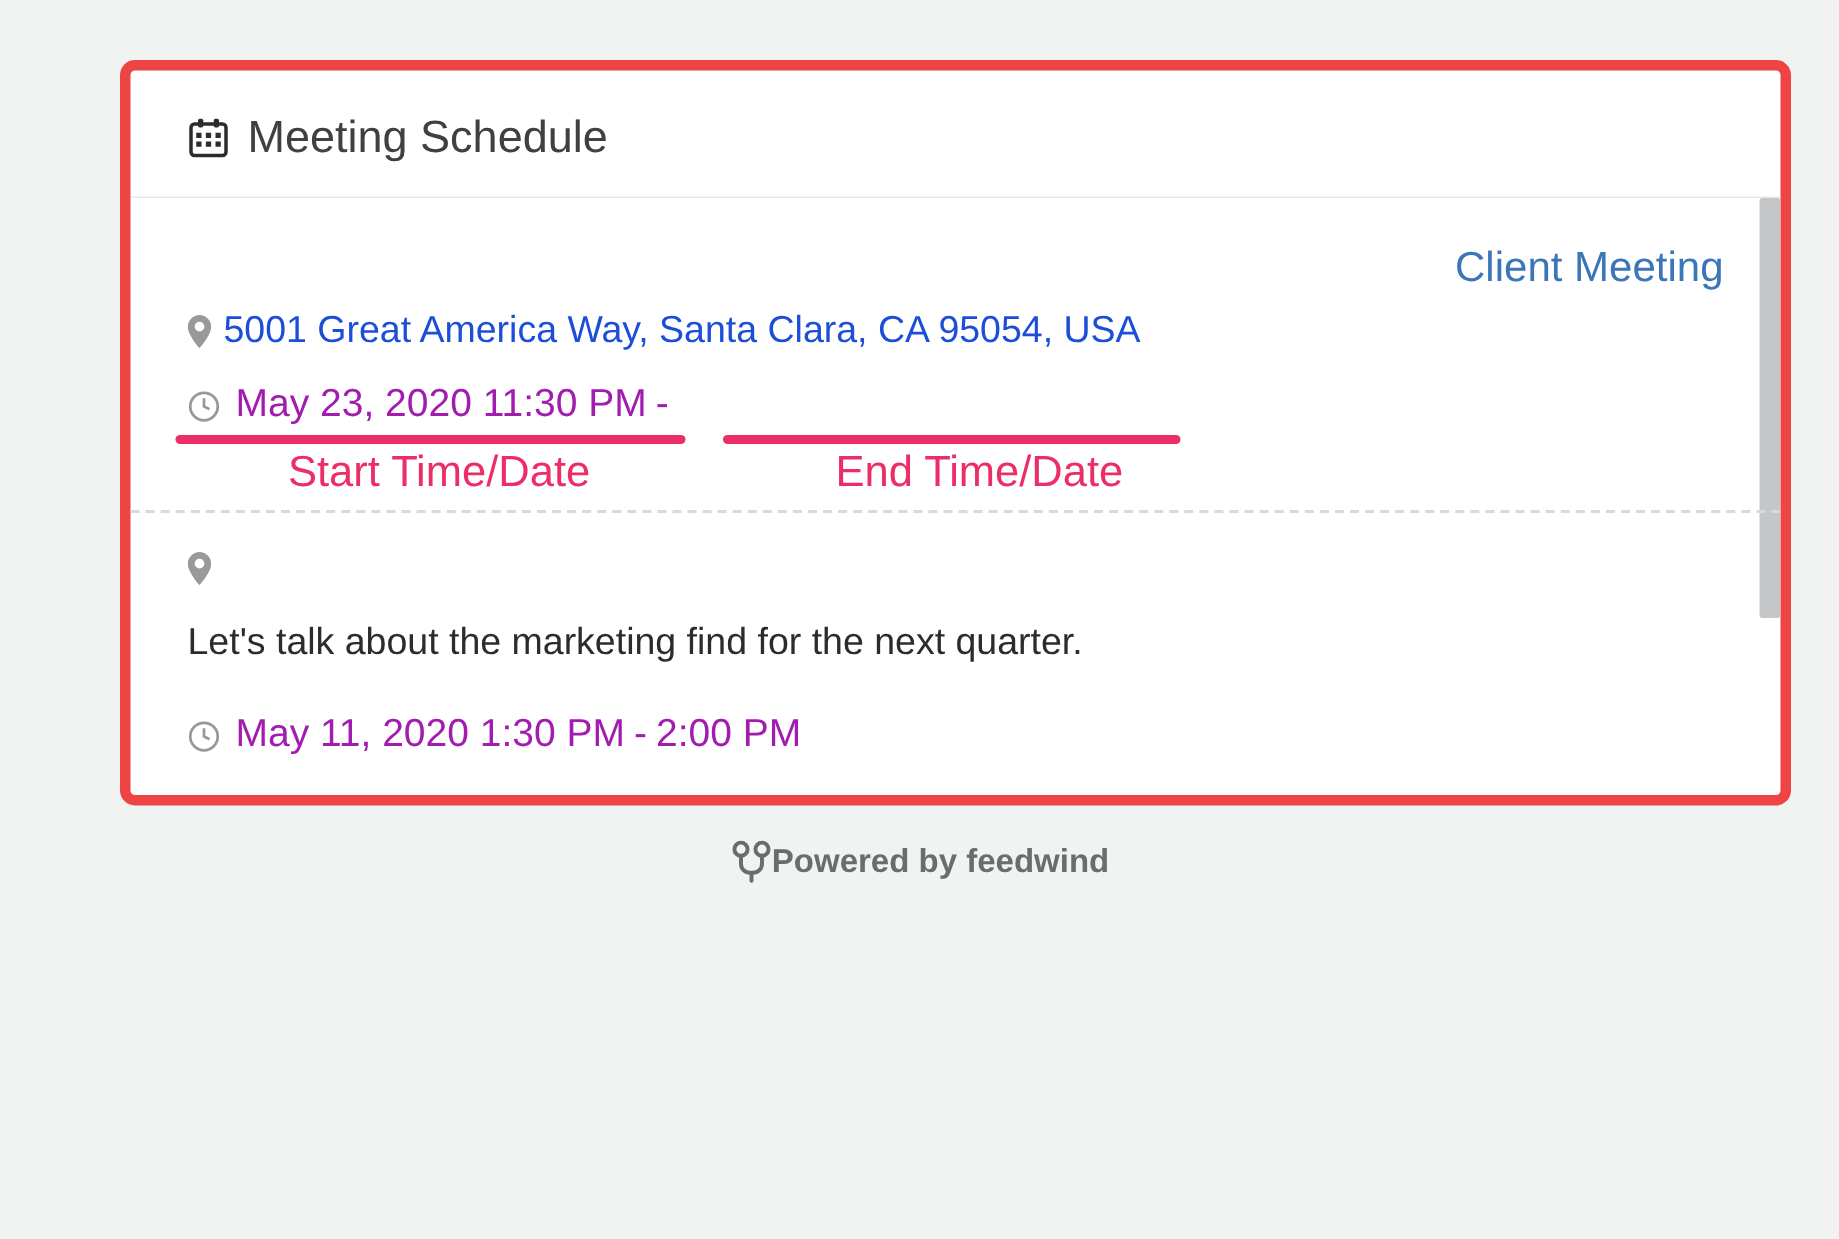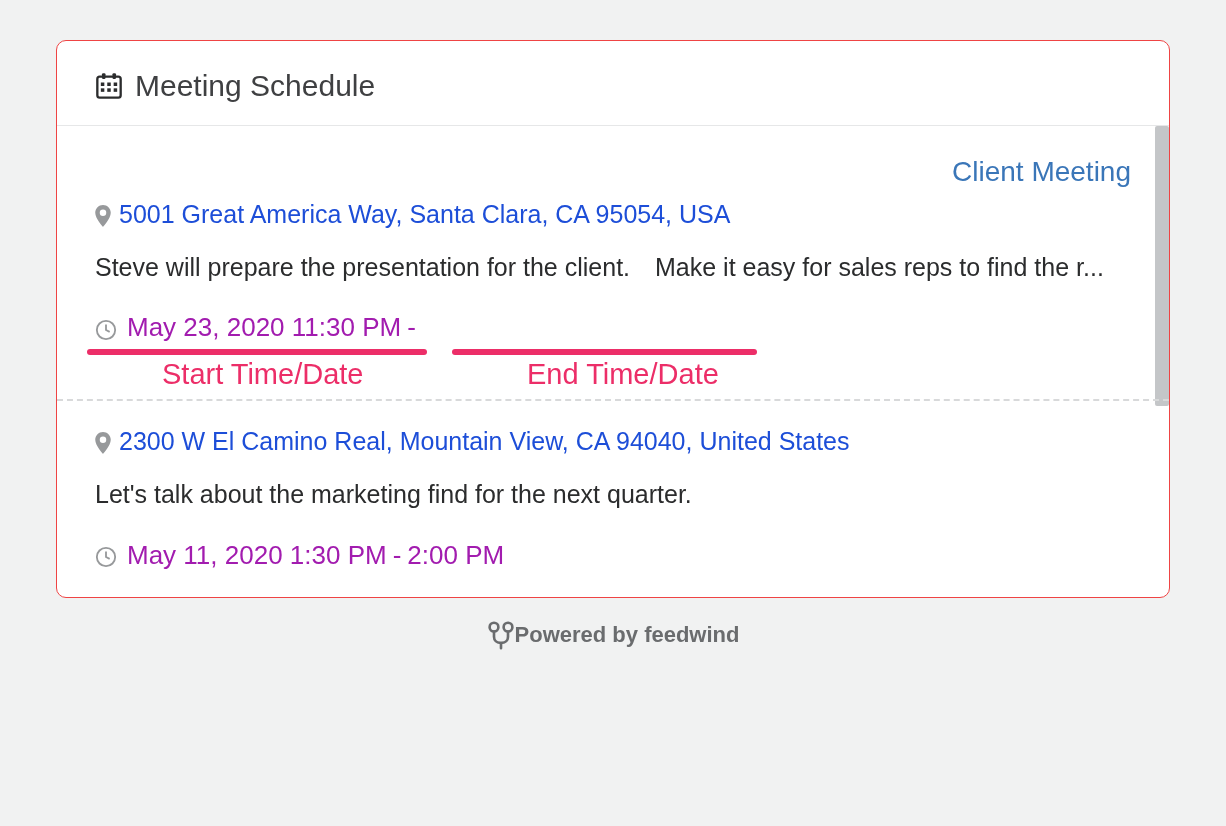--- a/index.html
+++ b/index.html
@@ -6,25 +6,26 @@
   body {
     background: #f1f2f2;
     font-family: -apple-system, BlinkMacSystemFont, "Segoe UI", Helvetica, Arial, sans-serif;
     width: 1226px;
     height: 826px;
     padding: 40px 56px 20px 56px;
     position: relative;
   }
   .widget {
     background: #fff;
-    border: 1px solid #ef4444;
+    border: 7px solid #ef4444;
     border-radius: 10px;
     width: 100%;
     position: relative;
     overflow: hidden;
+    margin-left: 24px;
   }
   .widget-header {
     display: flex;
     align-items: center;
     gap: 12px;
     padding: 28px 38px 22px 38px;
     border-bottom: 1px solid #e6e7e8;
   }
   .widget-title {
     font-size: 30px;
@@ -155,21 +156,20 @@
     <div class="event" style="padding-bottom:56px;">
       <h2 class="event-title">Client Meeting</h2>
       <div class="event-location">
         <span class="pin-icon">
           <svg viewBox="0 0 24 34" width="16" height="22" fill="#97999b">
             <path d="M12 0C5.4 0 0 5.4 0 12c0 9 12 22 12 22s12-13 12-22C24 5.4 18.6 0 12 0zm0 17a5 5 0 110-10 5 5 0 010 10z"></path>
           </svg>
         </span>
         <span>5001 Great America Way, Santa Clara, CA 95054, USA</span>
       </div>
-      <p class="event-desc">Steve will prepare the presentation for the client. Make it easy for sales reps to find the r...</p>
       <div class="event-time">
         <span class="clock-icon">
           <svg viewBox="0 0 24 24" width="22" height="22" fill="none" stroke="#97999b" stroke-width="2">
             <circle cx="12" cy="12" r="10"></circle>
             <path d="M12 6v6l4 2"></path>
           </svg>
         </span>
         <span class="startend">May 23, 2020 11:30 PM</span>
         <span style="margin:0 -4px;"> - </span>
       </div>
@@ -180,21 +180,20 @@
       <div class="annot-label" style="left:470px; bottom:8px;">End Time/Date</div>
     </div>
 
     <div class="event" style="padding-top:26px; padding-bottom:26px;">
       <div class="event-location">
         <span class="pin-icon">
           <svg viewBox="0 0 24 34" width="16" height="22" fill="#97999b">
             <path d="M12 0C5.4 0 0 5.4 0 12c0 9 12 22 12 22s12-13 12-22C24 5.4 18.6 0 12 0zm0 17a5 5 0 110-10 5 5 0 010 10z"></path>
           </svg>
         </span>
-        <span>2300 W El Camino Real, Mountain View, CA 94040, United States</span>
       </div>
       <p class="event-desc">Let's talk about the marketing find for the next quarter.</p>
       <div class="event-time">
         <span class="clock-icon">
           <svg viewBox="0 0 24 24" width="22" height="22" fill="none" stroke="#97999b" stroke-width="2">
             <circle cx="12" cy="12" r="10"></circle>
             <path d="M12 6v6l4 2"></path>
           </svg>
         </span>
         <span>May 11, 2020 1:30 PM</span>

